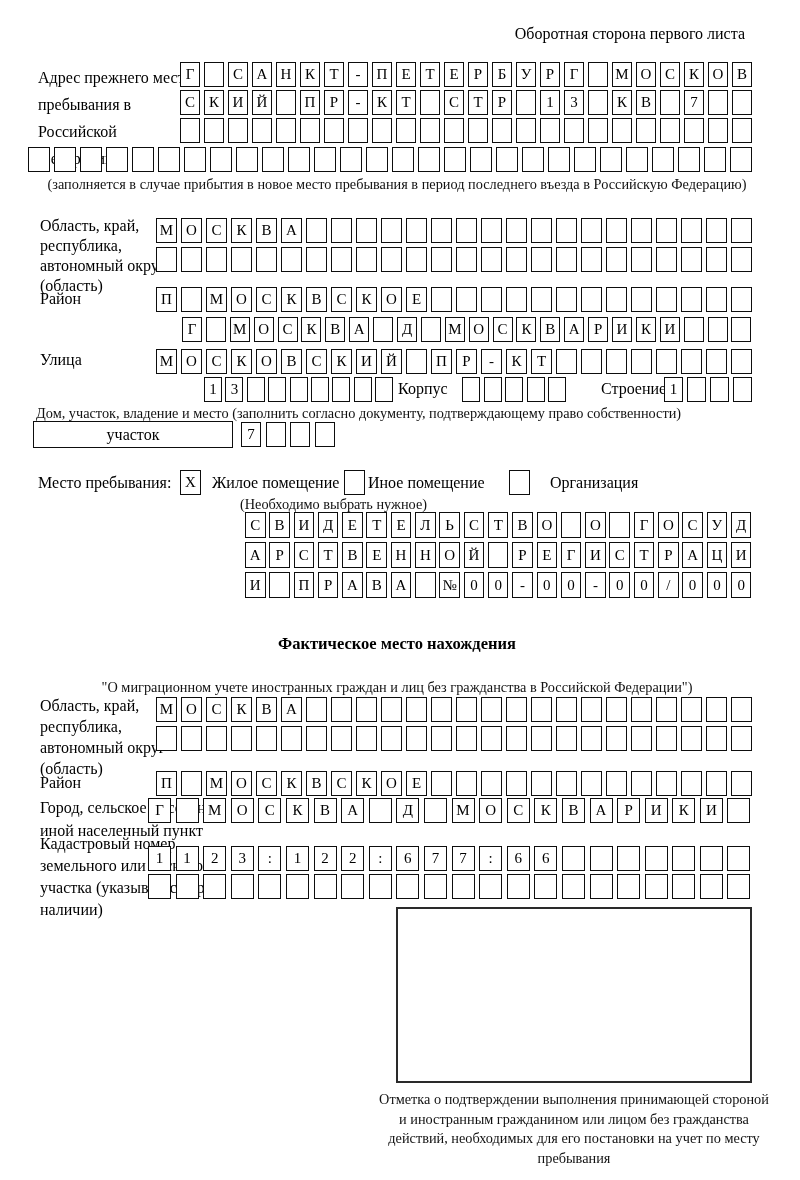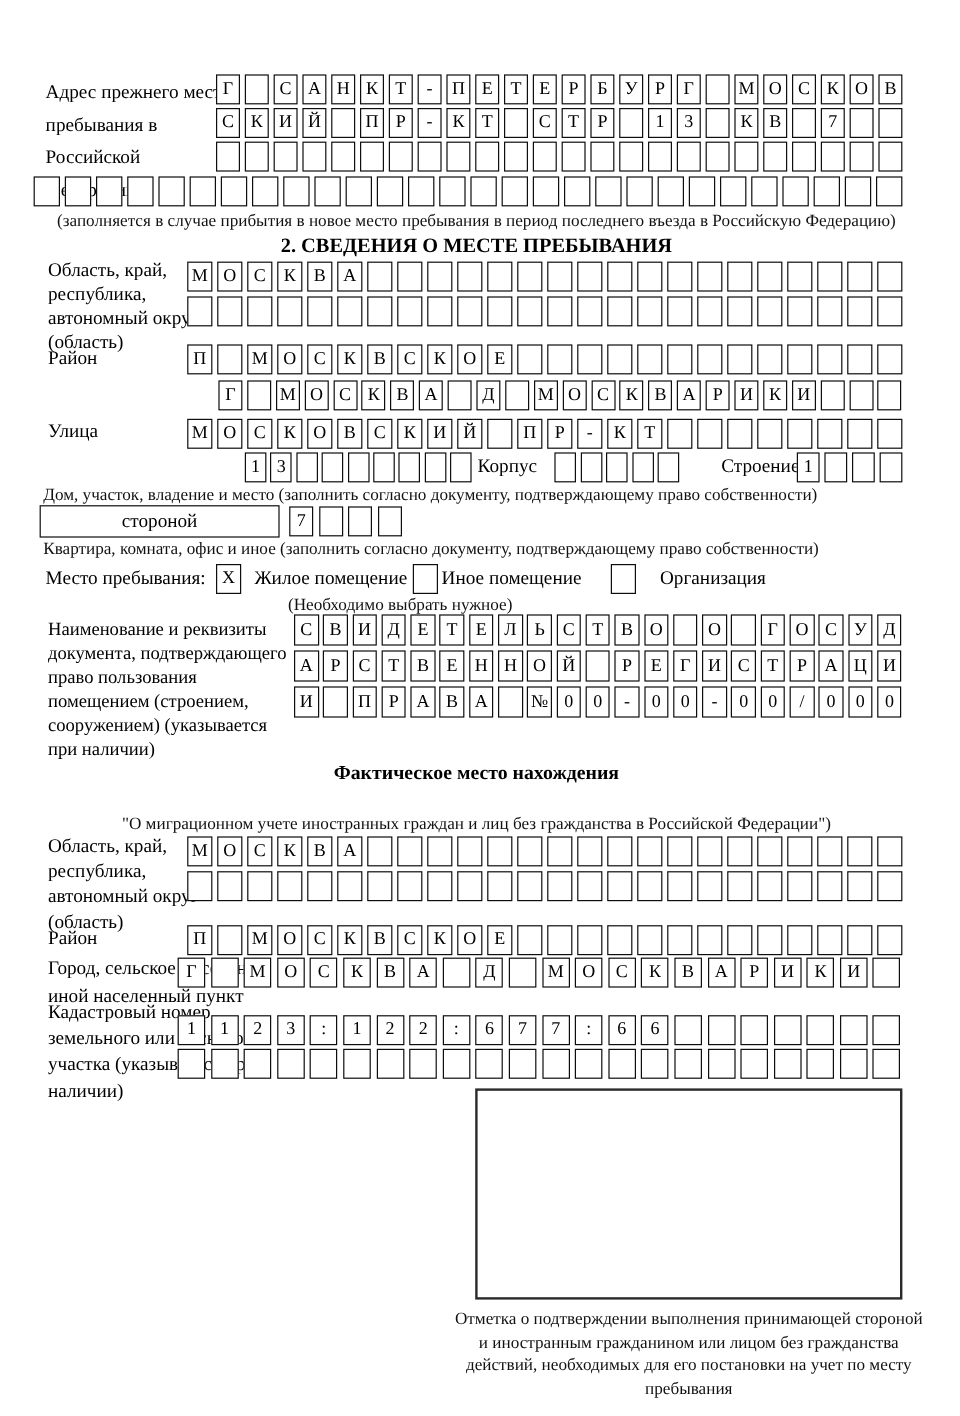--- a/index.html
+++ b/index.html
@@ -22,20 +22,21 @@
     display:flex;align-items:center;justify-content:center;font-size:16px;background:#fff;
   }
   .bigbox{position:absolute;box-sizing:border-box;border:2px solid #2a2a2a;background:#fff;}
   .center{text-align:center;width:794px;left:0;}
 </style>
 </head>
 <body>
 
 <div id="page">
 
+  <div class="abs lbl" style="top:24px;left:0;width:745px;text-align:right;">Оборотная сторона первого листа</div>
 
   <div class="abs lbl" style="top:64px;left:38px;width:155px;line-height:27px;">Адрес прежнего места пребывания в Российской Федерации</div>
   <div class="boxrow" style="left:180px;top:62px;">
       <span class="cell" style="width: 20px; height: 25px; margin-right: 4px;">Г</span>
       <span class="cell" style="width: 20px; height: 25px; margin-right: 4px;"></span>
       <span class="cell" style="width: 20px; height: 25px; margin-right: 4px;">С</span>
       <span class="cell" style="width: 20px; height: 25px; margin-right: 4px;">А</span>
       <span class="cell" style="width: 20px; height: 25px; margin-right: 4px;">Н</span>
       <span class="cell" style="width: 20px; height: 25px; margin-right: 4px;">К</span>
       <span class="cell" style="width: 20px; height: 25px; margin-right: 4px;">Т</span>
@@ -134,21 +135,20 @@
       <span class="cell" style="width: 22px; height: 25px; margin-right: 4px;"></span>
       <span class="cell" style="width: 22px; height: 25px; margin-right: 4px;"></span>
       <span class="cell" style="width: 22px; height: 25px; margin-right: 4px;"></span>
       <span class="cell" style="width: 22px; height: 25px; margin-right: 4px;"></span>
       <span class="cell" style="width: 22px; height: 25px; margin-right: 4px;"></span>
       <span class="cell" style="width: 22px; height: 25px; margin-right: 4px;"></span>
       <span class="cell" style="width: 22px; height: 25px;"></span>
     </div>
   <div class="abs cap center" style="top:176px;font-family:Liberation Serif, serif;">(заполняется в случае прибытия в новое место пребывания в период последнего въезда в Российскую Федерацию)</div>
 
-  <div class="abs ttl" style="top:195px;">2. СВЕДЕНИЯ О МЕСТЕ ПРЕБЫВАНИЯ</div>
 
   <div class="abs lbl" style="top:216px;left:40px;width:135px;line-height:20px;">Область, край, республика, автономный округ (область)</div>
   <div class="boxrow" style="left:156px;top:218px;">
       <span class="cell" style="width: 21px; height: 25px; margin-right: 4px;">М</span>
       <span class="cell" style="width: 21px; height: 25px; margin-right: 4px;">О</span>
       <span class="cell" style="width: 21px; height: 25px; margin-right: 4px;">С</span>
       <span class="cell" style="width: 21px; height: 25px; margin-right: 4px;">К</span>
       <span class="cell" style="width: 21px; height: 25px; margin-right: 4px;">В</span>
       <span class="cell" style="width: 21px; height: 25px; margin-right: 4px;">А</span>
       <span class="cell" style="width: 21px; height: 25px; margin-right: 4px;"></span>
@@ -301,45 +301,43 @@
     </div>
   <div class="abs lbl" style="top:379px;left:601px;">Строение</div>
   <div class="boxrow" style="left:664px;top:377px;">
       <span class="cell" style="width: 19px; height: 25px; margin-right: 4px;">1</span>
       <span class="cell" style="width: 19px; height: 25px; margin-right: 4px;"></span>
       <span class="cell" style="width: 19px; height: 25px; margin-right: 4px;"></span>
       <span class="cell" style="width: 19px; height: 25px;"></span>
     </div>
   <div class="abs cap" style="top:405px;left:36px;">Дом, участок, владение и место (заполнить согласно документу, подтверждающему право собственности)</div>
 
-  <div class="rectlabel" style="left:33px;top:421px;width:200px;height:27px;">стороной</div>
+  <div class="rectlabel" style="left:33px;top:421px;width:200px;height:27px;">участок</div>
   <div class="boxrow" style="left:241px;top:422px;">
       <span class="cell" style="width: 20px; height: 25px; margin-right: 4.5px;">7</span>
       <span class="cell" style="width: 20px; height: 25px; margin-right: 4.5px;"></span>
       <span class="cell" style="width: 20px; height: 25px; margin-right: 4.5px;"></span>
       <span class="cell" style="width: 20px; height: 25px;"></span>
     </div>
-  <div class="abs cap" style="top:450px;left:36px;">Квартира, комната, офис и иное (заполнить согласно документу, подтверждающему право собственности)</div>
 
   <div class="abs lbl" style="top:473px;left:38px;">Место пребывания:</div>
   <div class="boxrow" style="left:180px;top:470px;">
       <span class="cell" style="width: 21px; height: 25px;">X</span>
     </div>
   <div class="abs lbl" style="top:473px;left:212px;">Жилое помещение</div>
   <div class="boxrow" style="left:344px;top:470px;">
       <span class="cell" style="width: 21px; height: 25px;"></span>
     </div>
   <div class="abs lbl" style="top:473px;left:368px;">Иное помещение</div>
   <div class="boxrow" style="left:509px;top:470px;">
       <span class="cell" style="width: 21px; height: 25px;"></span>
     </div>
   <div class="abs lbl" style="top:473px;left:550px;">Организация</div>
   <div class="abs cap" style="top:496px;left:240px;">(Необходимо выбрать нужное)</div>
 
-  <div class="abs" style="top:515px;left:40px;width:205px;font-size:15.5px;line-height:20px;">Наименование и реквизиты документа, подтверждающего право пользования помещением (строением, сооружением) (указывается при наличии)</div>
   <div class="boxrow" style="left:245px;top:512px;">
       <span class="cell" style="width: 20.5px; height: 26px; margin-right: 3.8px;">С</span>
       <span class="cell" style="width: 20.5px; height: 26px; margin-right: 3.8px;">В</span>
       <span class="cell" style="width: 20.5px; height: 26px; margin-right: 3.8px;">И</span>
       <span class="cell" style="width: 20.5px; height: 26px; margin-right: 3.8px;">Д</span>
       <span class="cell" style="width: 20.5px; height: 26px; margin-right: 3.8px;">Е</span>
       <span class="cell" style="width: 20.5px; height: 26px; margin-right: 3.8px;">Т</span>
       <span class="cell" style="width: 20.5px; height: 26px; margin-right: 3.8px;">Е</span>
       <span class="cell" style="width: 20.5px; height: 26px; margin-right: 3.8px;">Л</span>
       <span class="cell" style="width: 20.5px; height: 26px; margin-right: 3.8px;">Ь</span>

